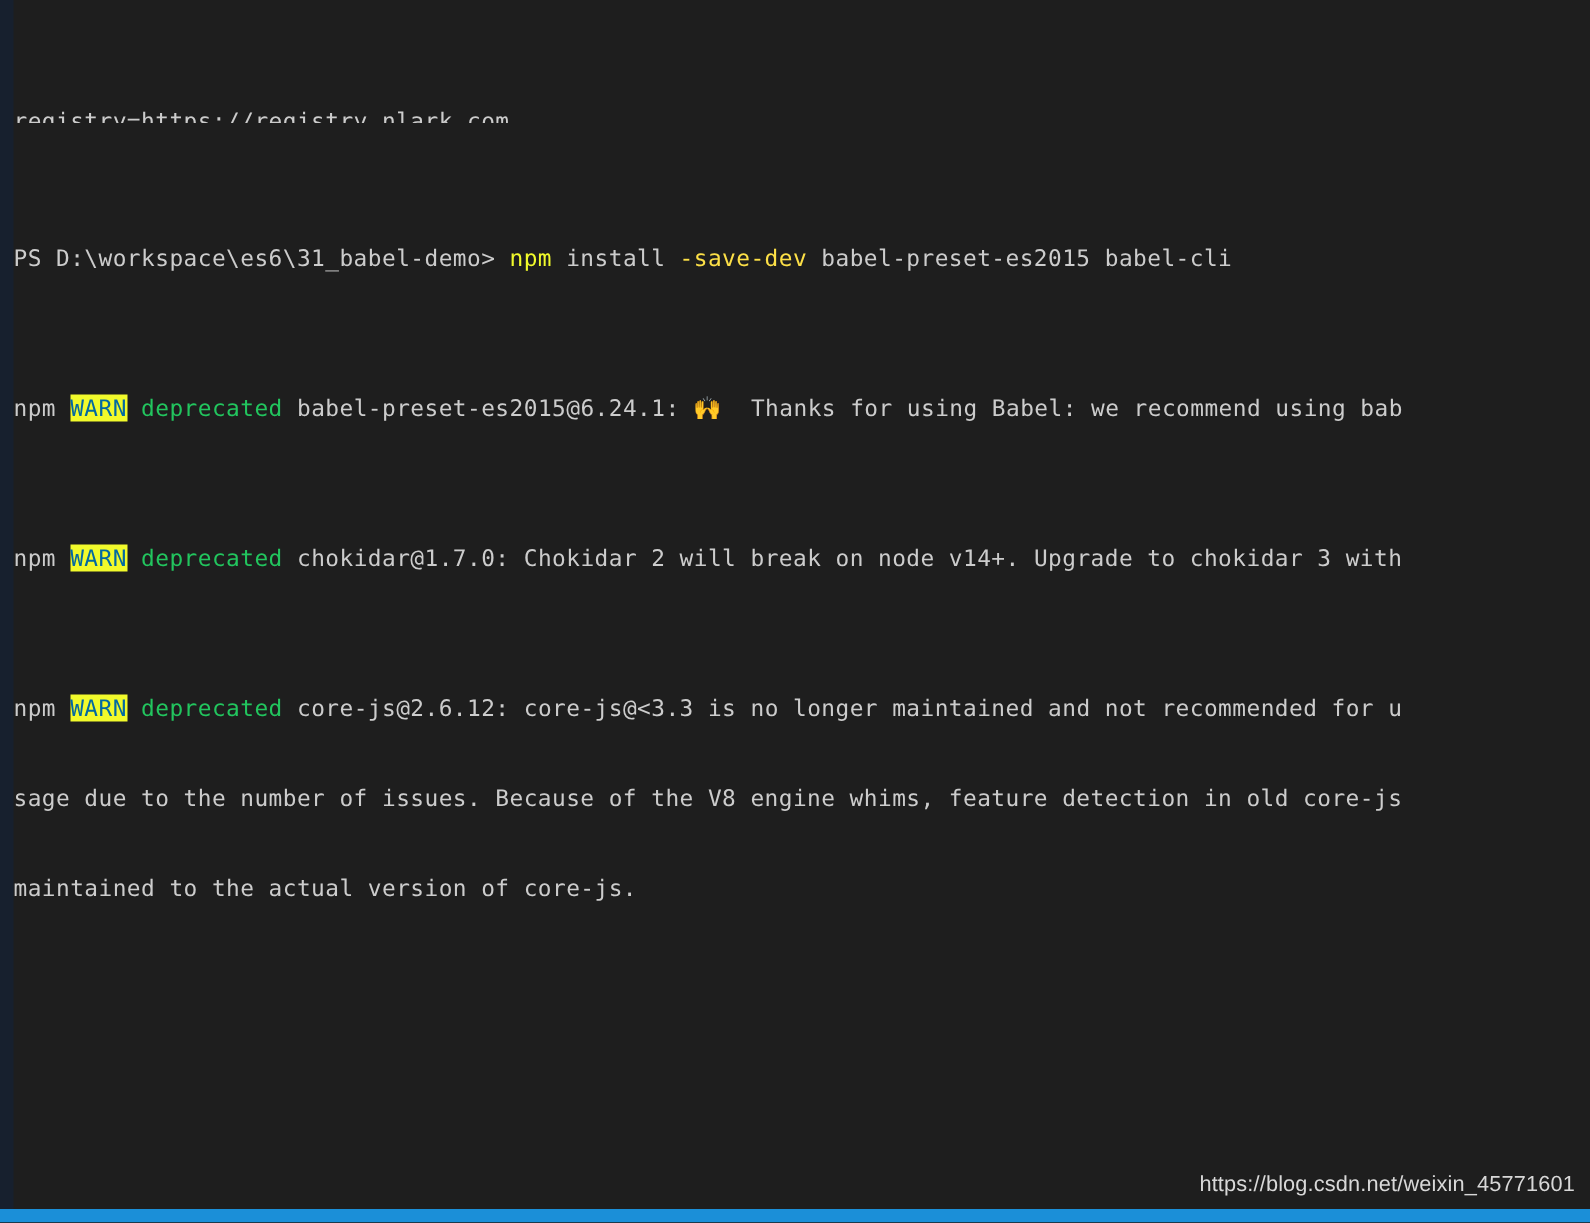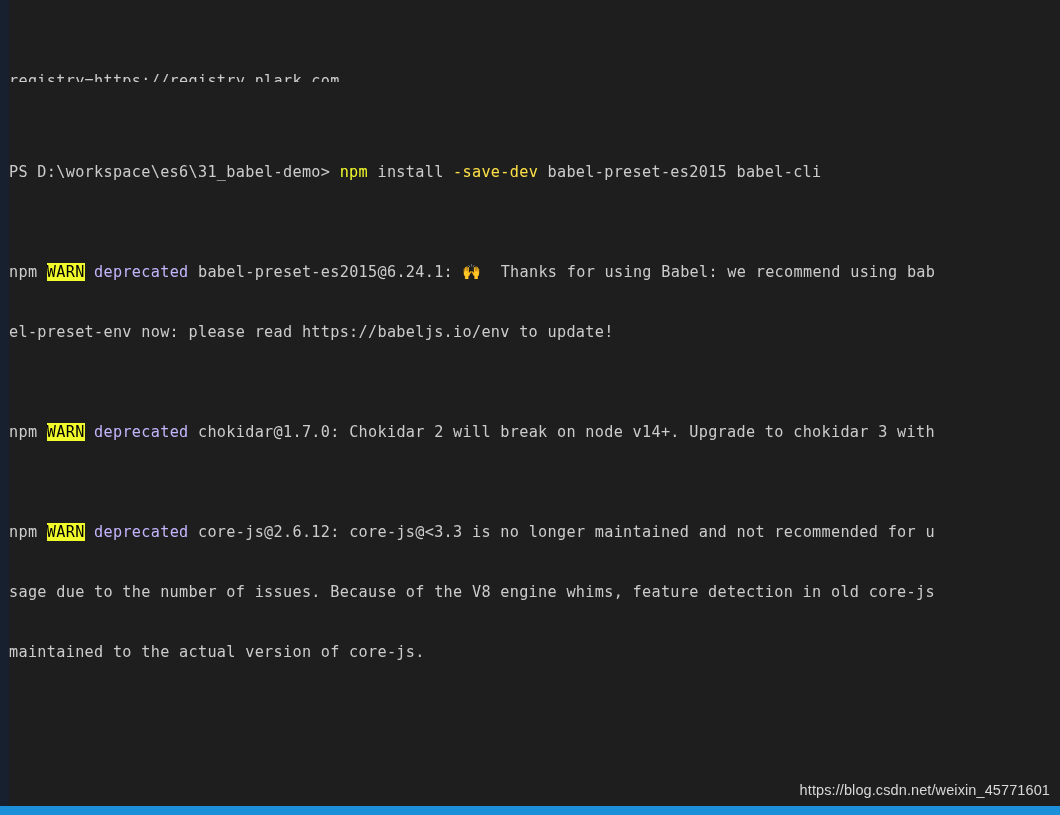--- a/index.html
+++ b/index.html
@@ -69,22 +69,22 @@
   
   .line.clipped-top {
     height: 11px;
     line-height: 20px;
     margin-top: -9px;
   }
 
   
   .c-default  { color: #cccccc; }
   .c-dim      { color: #fde047; }
-  .c-yellowbg { background: #f1fa2b; color: #000000; font-weight: normal; }
-  .c-magenta  { color: #c4b5fd; }
+  .c-yellowbg { background: #f1fa2b; color: #0369a1; font-weight: normal; }
+  .c-magenta  { color: #22c55e; }
   .c-npmlabel { color: #cccccc; }
   .c-cmd      { color: #f1fa2b; }
 
   .watermark {
     position: absolute;
     right: 10px;
     bottom: 17px;
     font-family: "Liberation Sans", "DejaVu Sans", sans-serif;
     font-size: 14.5px;
     color: #d8d8d8;
@@ -103,21 +103,20 @@
   <div class="console-body">
 
     
     <div class="line clipped-top"><span class="c-default">registry=https://registry.nlark.com</span></div>
 
     
     <div class="line"><span class="c-default">PS D:\workspace\es6\31_babel-demo&gt; </span><span class="c-cmd">npm</span><span class="c-default"> install </span><span class="c-dim">-save-dev</span><span class="c-default"> babel-preset-es2015 babel-cli</span></div>
 
     
     <div class="line"><span class="c-npmlabel">npm </span><span class="c-yellowbg">WARN</span><span class="c-default"> </span><span class="c-magenta">deprecated</span><span class="c-default"> babel-preset-es2015@6.24.1: </span><span class="c-default">🙌</span><span class="c-default">  Thanks for using Babel: we recommend using bab</span></div>
-    <div class="line"><span class="c-default">el-preset-env now: please read https://babeljs.io/env to update!</span></div>
 
     
     <div class="line"><span class="c-npmlabel">npm </span><span class="c-yellowbg">WARN</span><span class="c-default"> </span><span class="c-magenta">deprecated</span><span class="c-default"> chokidar@1.7.0: Chokidar 2 will break on node v14+. Upgrade to chokidar 3 with</span></div>
 
     
     <div class="line"><span class="c-npmlabel">npm </span><span class="c-yellowbg">WARN</span><span class="c-default"> </span><span class="c-magenta">deprecated</span><span class="c-default"> core-js@2.6.12: core-js@&lt;3.3 is no longer maintained and not recommended for u</span></div>
     <div class="line"><span class="c-default">sage due to the number of issues. Because of the V8 engine whims, feature detection in old core-js</span></div>
     <div class="line"><span class="c-default">maintained to the actual version of core-js.</span></div>
 
     

